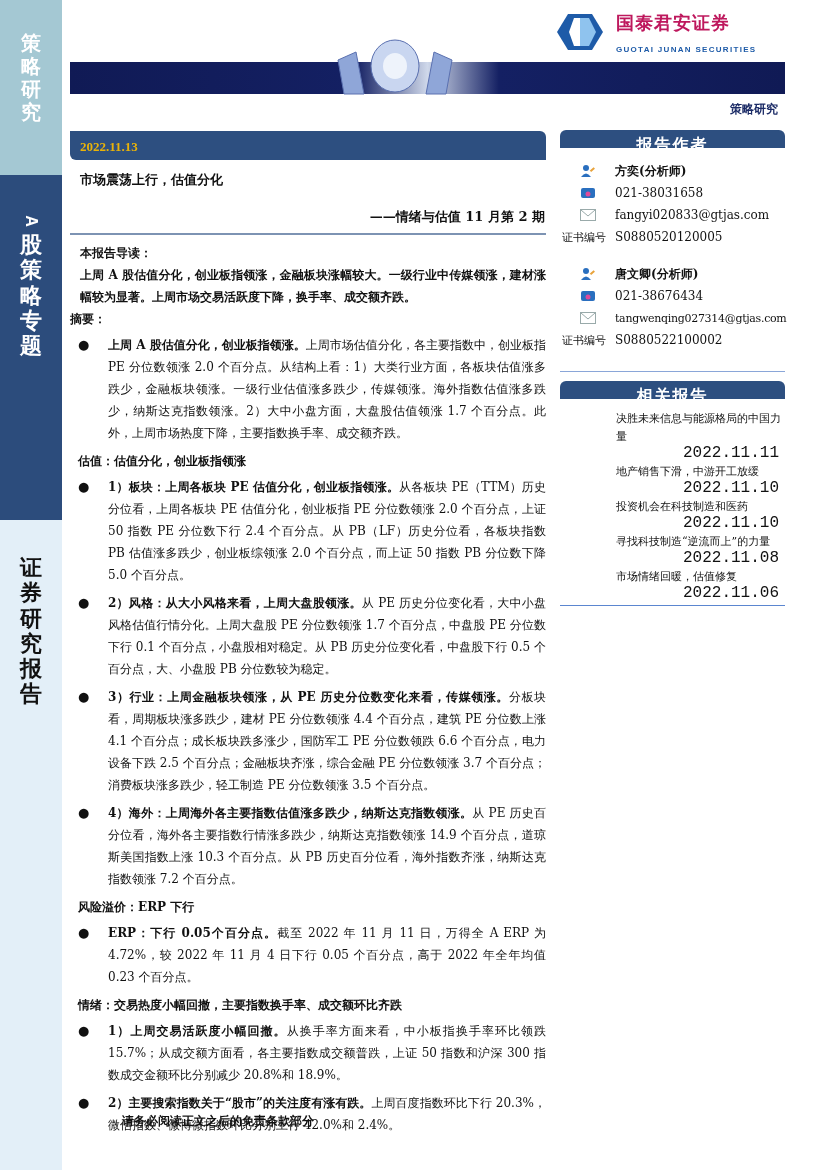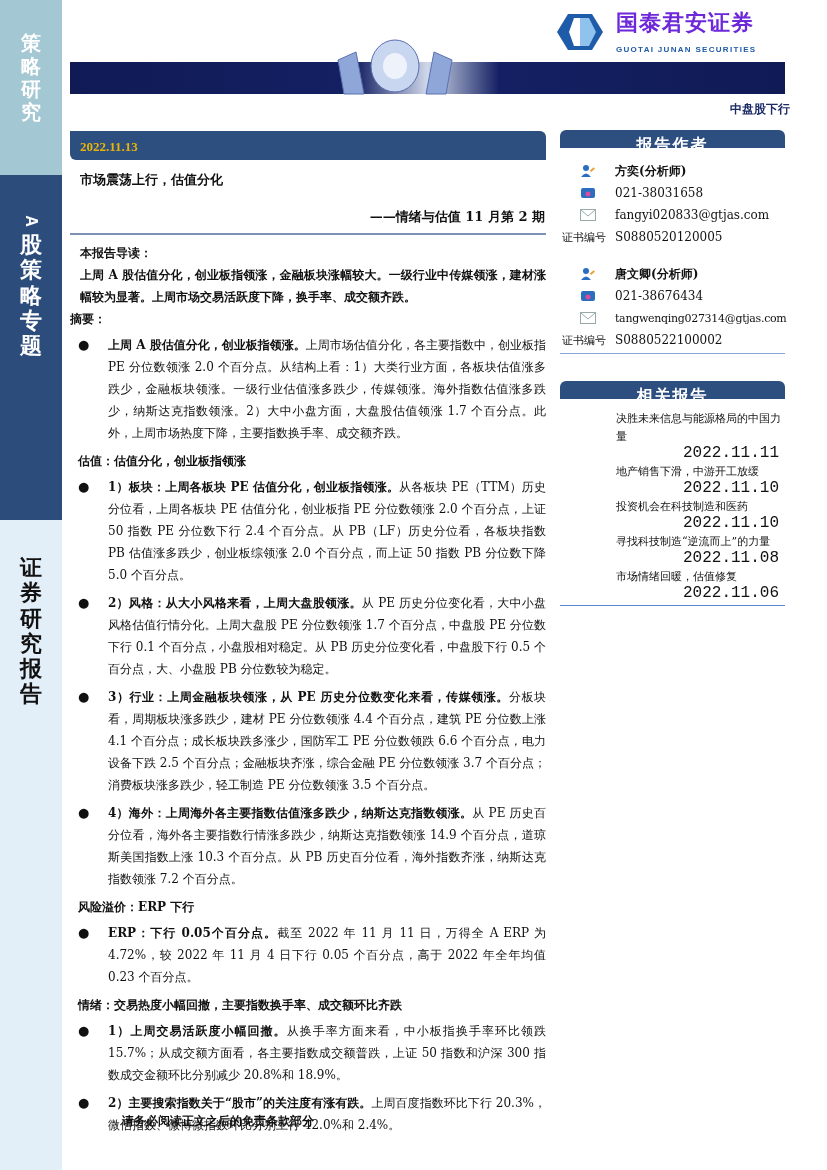--- a/index.html
+++ b/index.html
@@ -15,21 +15,21 @@
   .vtext span { display: block; }
   .v1 { top: 32px; font-size: 20px; color: #ffffff; }
   .v2 { top: 210px; font-size: 22px; color: #ffffff; }
   .v3 { top: 555px; font-size: 22px; color: #111; }
   .v2 .rot { display: block; transform: rotate(90deg); font-size: 16px; height: 22px; line-height: 22px; font-family: "Liberation Sans", sans-serif; }
 
   
   .logo { position: absolute; left: 556px; top: 12px; width: 230px; height: 40px; display: flex; align-items: center; }
   .logo-mark { width: 48px; height: 38px; position: relative; }
   .logo-text { margin-left: 12px; }
-  .logo-cn { font-family: "DejaVu Sans", sans-serif; font-weight: bold; font-size: 22px; color: #6d28d9; letter-spacing: 1px; line-height: 24px; }
+  .logo-cn { font-family: "DejaVu Sans", sans-serif; font-weight: bold; font-size: 18px; color: #be185d; letter-spacing: 1px; line-height: 24px; }
   .logo-en { font-family: "Liberation Sans", sans-serif; font-weight: bold; font-size: 8px; color: #1e5ba8; letter-spacing: 1.3px; margin-top: 10px; }
   .banner { position: absolute; left: 70px; top: 62px; width: 715px; height: 32px;
     background: linear-gradient(90deg, #101a55 0%, #142063 40%, #cfd8ea 50%, #142063 60%, #101a55 100%); }
   .gems { position: absolute; left: 330px; top: 38px; width: 130px; height: 60px; }
   .section-tag { position: absolute; left: 730px; top: 101px; font-size: 12px; font-weight: bold; color: #1b2b66; }
 
   
   .date-bar { position: absolute; left: 70px; top: 131px; width: 476px; height: 29px; background: #2d4f80;
     border-radius: 0 0 0 6px; border-top-right-radius: 6px; color: #eab308; font-family: "Liberation Serif", serif; font-weight: bold; font-size: 13px; padding: 8px 10px; }
   .title { position: absolute; left: 80px; top: 171px; font-size: 13px; font-weight: bold; }
@@ -107,21 +107,21 @@
 </div>
 <div class="banner"></div>
 <div class="gems">
   <svg width="130" height="60" viewBox="0 0 130 60">
     <polygon points="8,22 26,14 34,56 14,56" fill="#8fa6d8" stroke="#5a70b0" stroke-width="1"></polygon>
     <ellipse cx="65" cy="28" rx="24" ry="26" fill="#c9d6f0" stroke="#5a70b0" stroke-width="1"></ellipse>
     <ellipse cx="65" cy="28" rx="12" ry="13" fill="#eef3fb"></ellipse>
     <polygon points="104,14 122,22 116,56 96,56" fill="#8fa6d8" stroke="#5a70b0" stroke-width="1"></polygon>
   </svg>
 </div>
-<div class="section-tag">中盘股下行</div>
+<div class="section-tag">策略研究</div>
 
 <div class="date-bar">
   <span>2022.11.13</span>
 </div>
 <div class="title">市场震荡上行，估值分化</div>
 <div class="subtitle">——情绪与估值 11 月第 2 期</div>
 <div class="rule"></div>
 
 <div class="main">
   <div class="guide-h">本报告导读：</div>
@@ -198,21 +198,21 @@
         </svg>
     </div>
     <div>fangyi020833@gtjas.com</div>
   </div>
   <div class="arow">
     <div class="alabel">证书编号</div>
     <div>S0880520120005</div>
   </div>
 </div>
 
-<div class="author aline" style="top:263px; padding-bottom:2px;">
+<div class="author aline" style="top:263px; padding-bottom:20px;">
   <div class="arow">
     <div class="aicon">
       <svg width="16" height="14" viewBox="0 0 16 14">
           <circle cx="6" cy="4" r="3" fill="#2a6fbf"></circle>
           <path d="M1 13 Q6 6 11 13 Z" fill="#2a6fbf"></path>
           <rect x="10" y="5" width="5" height="2" transform="rotate(-40 12 6)" fill="#e8a23a"></rect>
         </svg>
     </div>
     <div class="aname">唐文卿(分析师)</div>
   </div>

